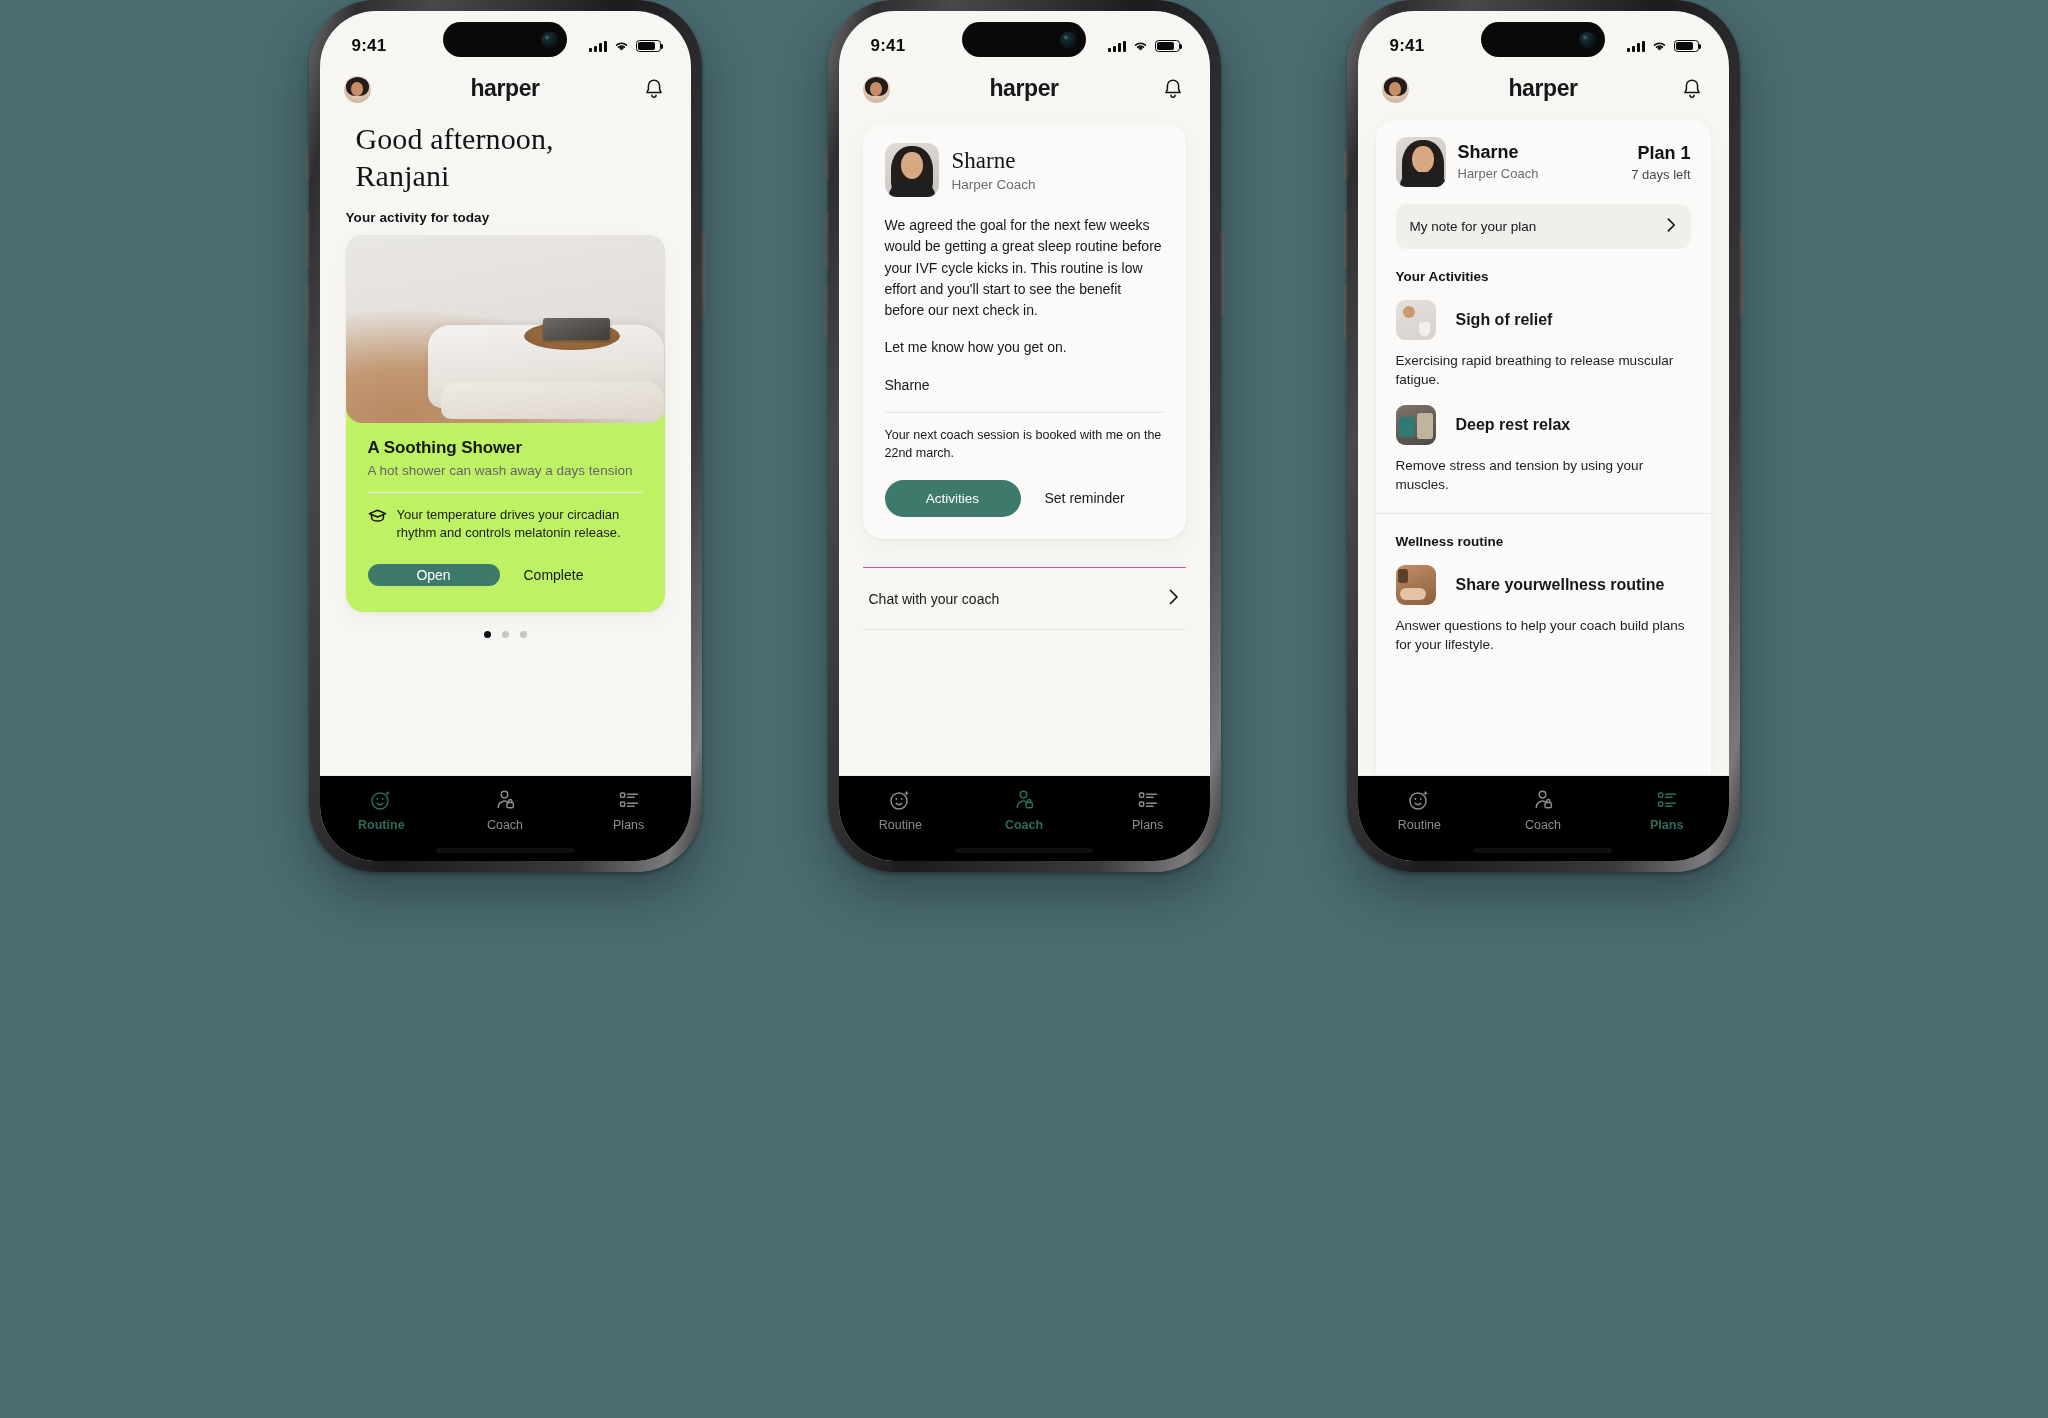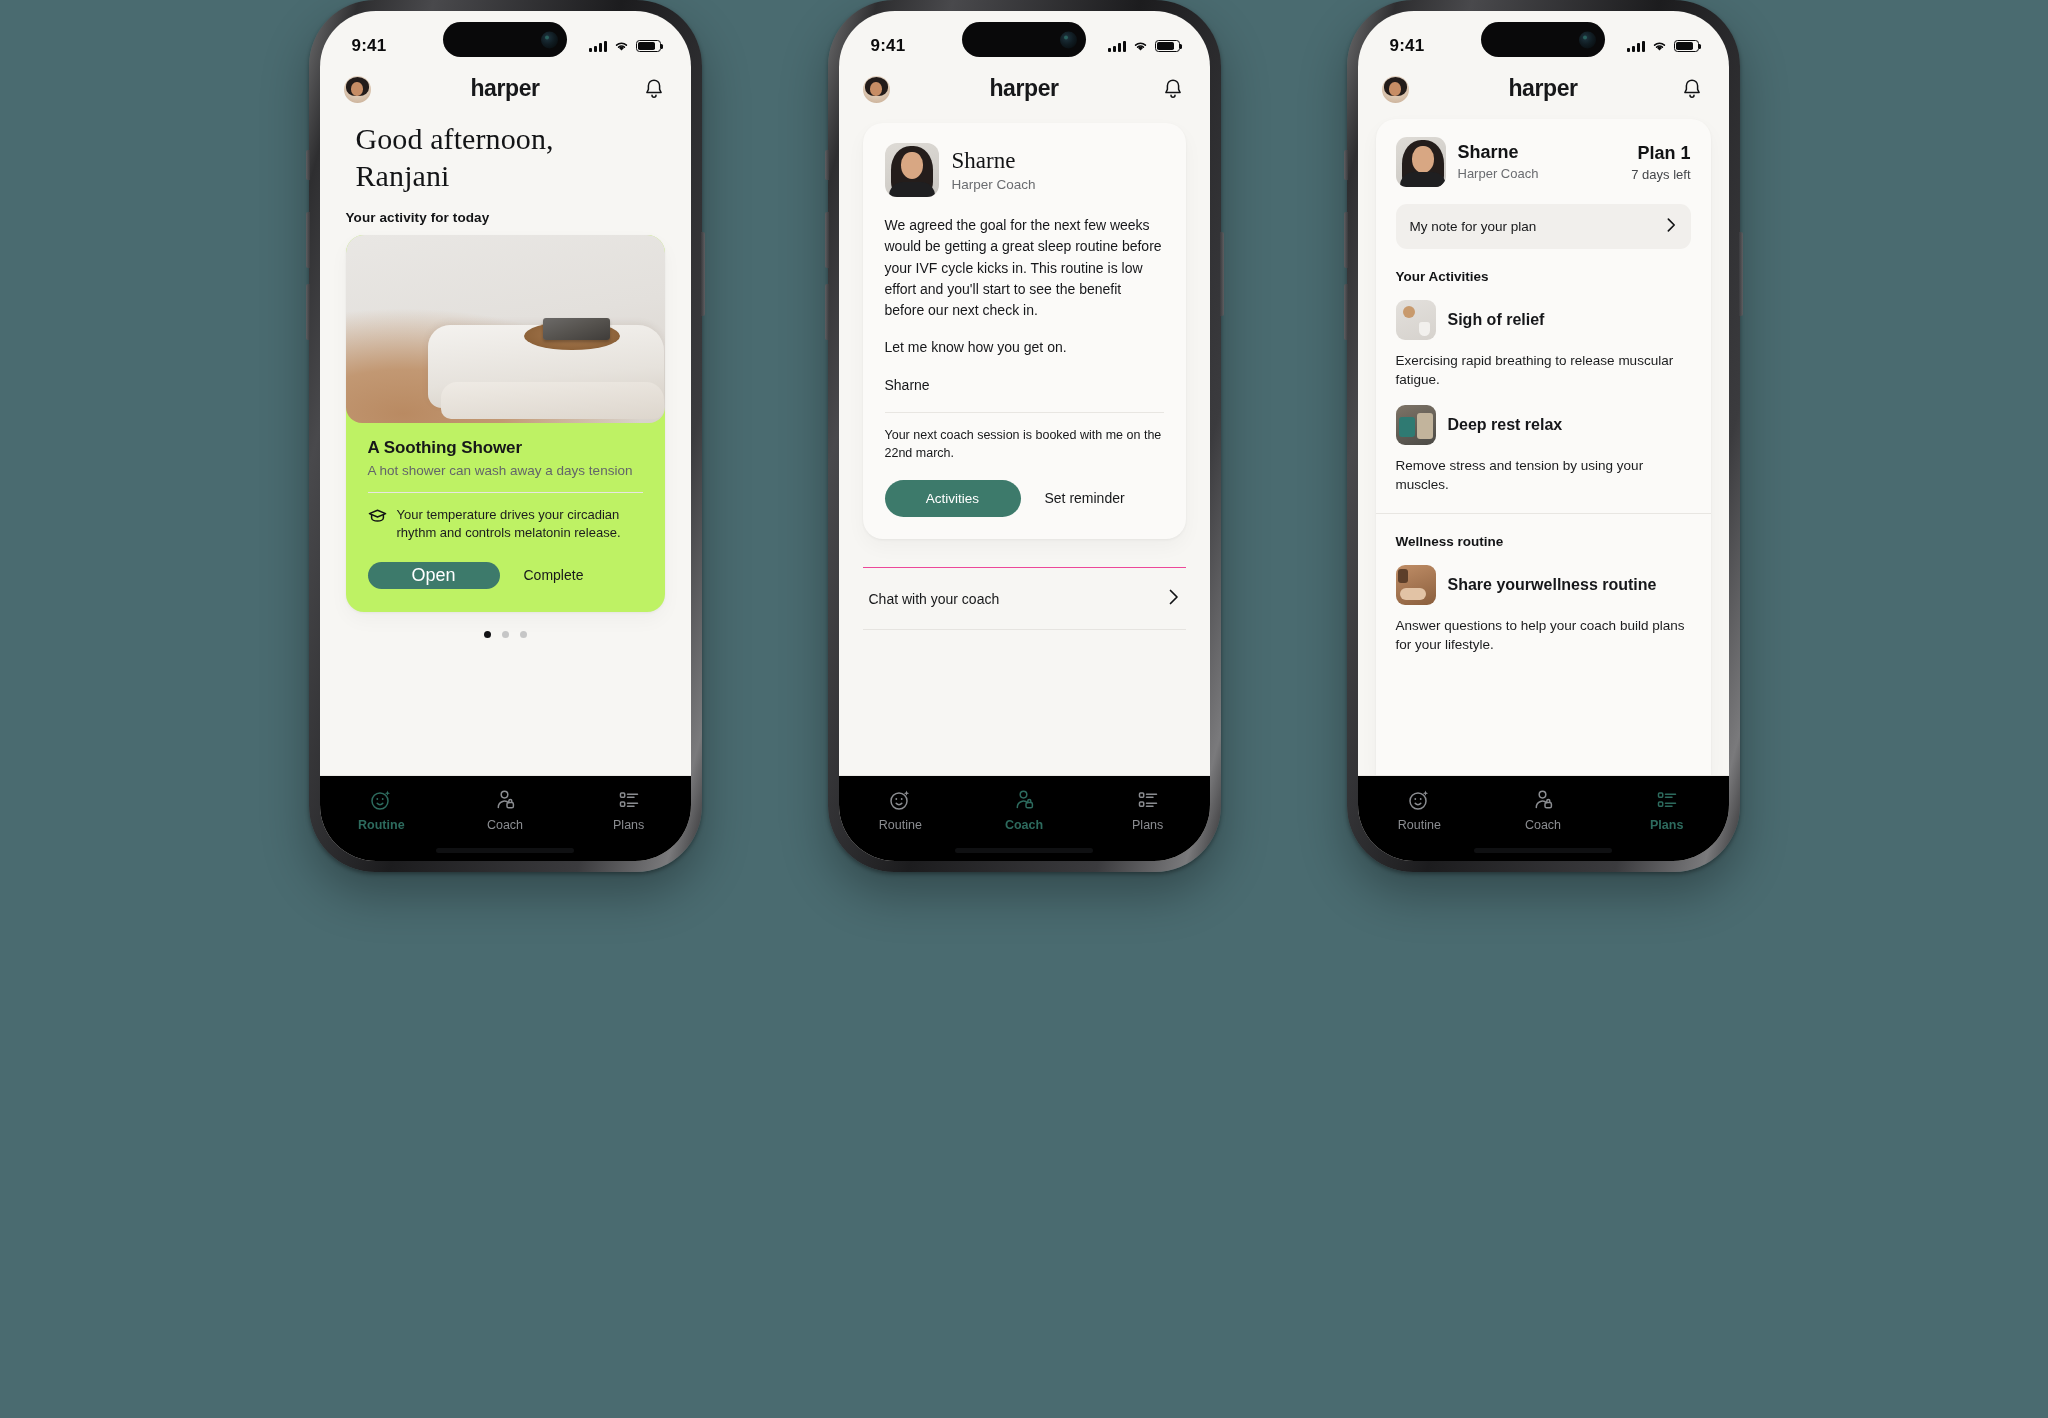--- a/index.html
+++ b/index.html
@@ -231,21 +231,21 @@
   .tip-text { font-size: 13px; line-height: 1.34; color: #1b1c1e; }
   .card-actions {
     display: flex; align-items: center; gap: 8px;
     padding: 15px 22px 18px 22px;
   }
   .btn-primary {
     background: #3d7a6b;
     color: #ffffff;
     border: none;
     border-radius: 22px;
-    font-size: 18px;
+    font-size: 14px;
     padding: 3px 0;
     width: 132px;
     text-align: center;
     font-family: "Liberation Sans", sans-serif;
     cursor: pointer;
   }
   .btn-text {
     background: transparent; border: none;
     color: #17181a; font-size: 14px; padding: 11px 16px;
     font-family: "Liberation Sans", sans-serif; cursor: pointer;
@@ -330,21 +330,21 @@
   .note-row {
     margin-top: 17px;
     background: #f1efec;
     border-radius: 11px;
     padding: 12px 14px;
     display: flex; align-items: center; justify-content: space-between;
   }
   .note-row span { font-size: 13.5px; color: #17181a; }
   .plan-section-title { font-size: 13.5px; font-weight: bold; color: #121315; margin-top: 20px; }
   .activity-item { margin-top: 16px; }
-  .activity-head { display:flex; align-items:center; gap: 12px; }
+  .activity-head { display:flex; align-items:center; gap: 20px; }
   .thumb {
     width: 40px; height: 40px; border-radius: 9px; flex: 0 0 auto; overflow:hidden; position:relative;
   }
   .thumb.t1 { background: linear-gradient(160deg,#e3e0dc 0%, #d6d2cd 100%); }
   .thumb.t1::before{content:"";position:absolute;left:7px;top:6px;width:12px;height:12px;border-radius:50%;background:#c89a6d;}
   .thumb.t1::after{content:"";position:absolute;right:6px;bottom:4px;width:11px;height:14px;border-radius:3px 3px 6px 6px;background:#f2f0ed;}
   .thumb.t2 { background: linear-gradient(160deg,#7e7467 0%, #4b4a46 100%); }
   .thumb.t2::before{content:"";position:absolute;left:3px;top:12px;width:16px;height:20px;border-radius:3px;background:#2f7a72;}
   .thumb.t2::after{content:"";position:absolute;right:3px;top:8px;width:16px;height:26px;border-radius:3px;background:#c2b49c;}
   .thumb.t3 { background: linear-gradient(160deg,#c08e67 0%, #8a5e3d 100%); }

